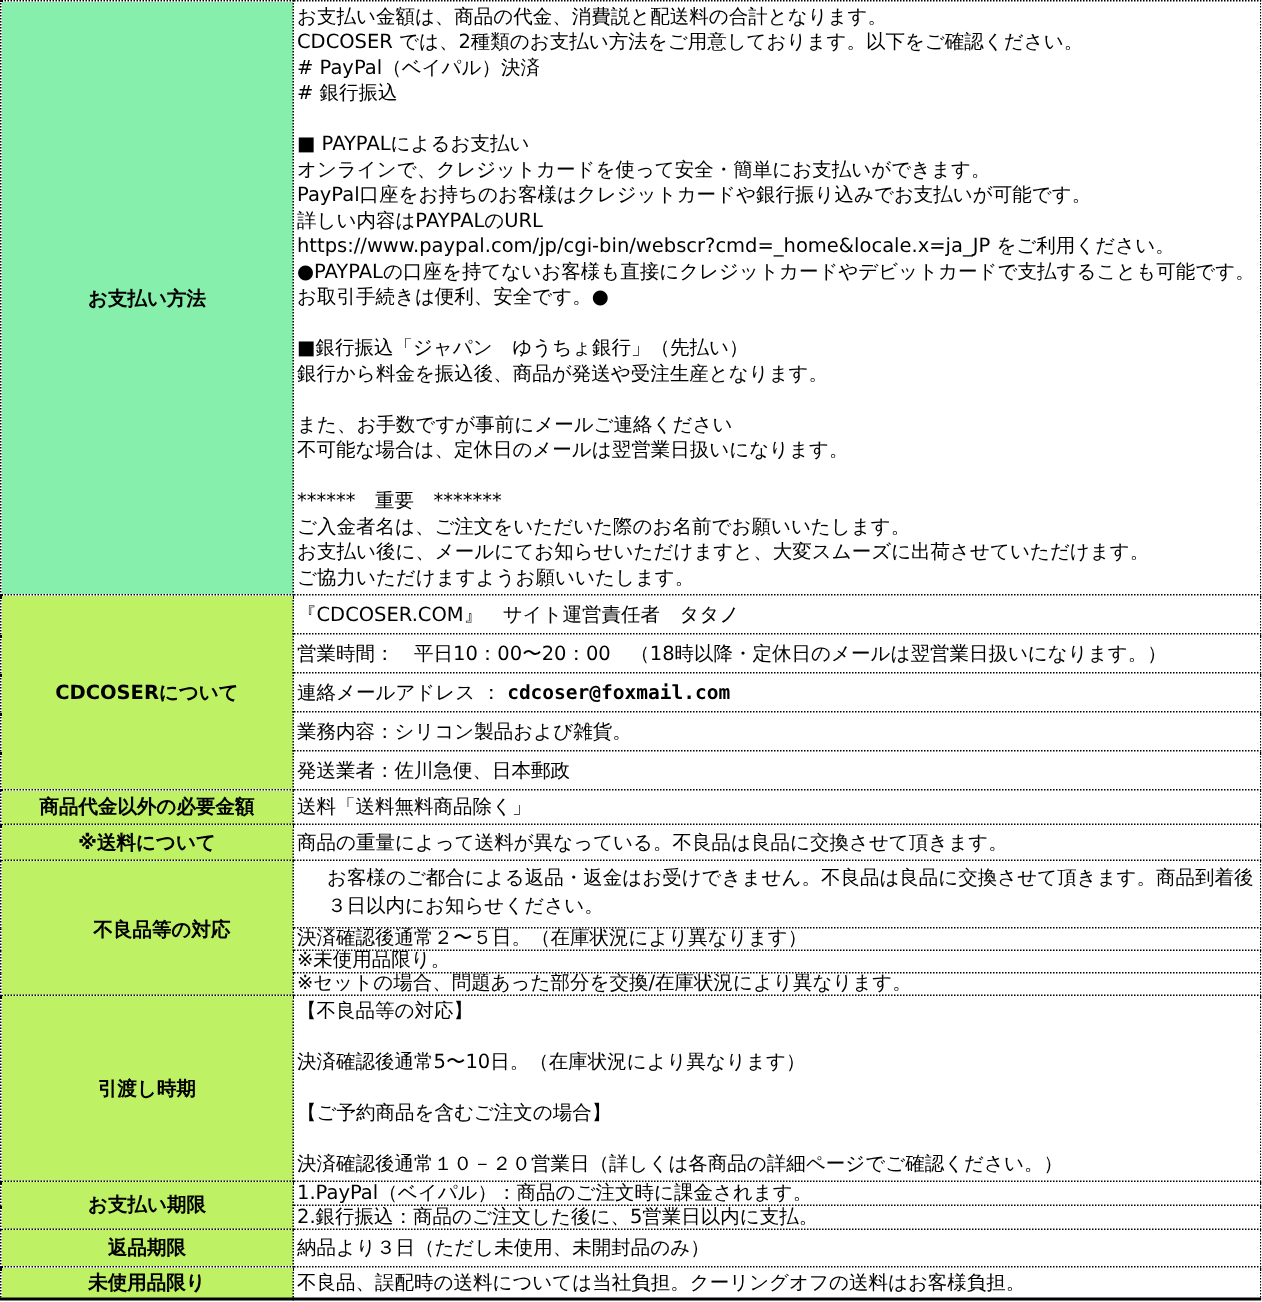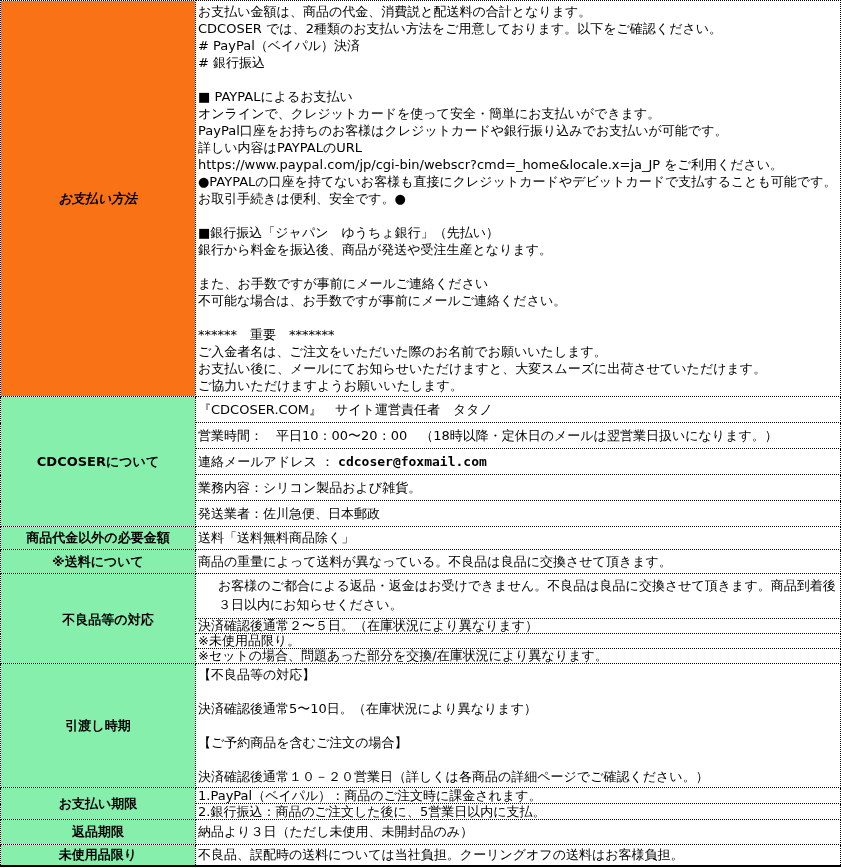--- a/index.html
+++ b/index.html
@@ -13,24 +13,24 @@
     color:#000;
     border:1px dotted #000;
     border-top:none;
     border-bottom:2px solid #000;
   }
   td{border:1px dotted #000;padding:0 2px;vertical-align:middle;overflow:hidden;overflow-wrap:anywhere;margin-top:23px;}
   td.hdr{
     width:190px;
     text-align:center;
     font-weight:bold;
-    background:#86efac;
+    background:#bef264;
     vertical-align:middle;
   }
-  td.hdr.first{background:#f97316;font-style:italic;}
+  td.hdr.first{background:#86efac;}
   td.blocktop{vertical-align:top;padding-top:2px;padding-bottom:2px;}
   .line{line-height:17px;min-height:17px;white-space:pre-wrap;}
   tr.r-about td{height:25px;}
   tr.r-fees td{height:22px;}
   tr.r-ship td{height:23px;}
   tr.r-def1 td{height:42px;line-height:19px;vertical-align:top;padding-top:2px;padding-left:22px;}
   tr.r-def1 td.hdr{vertical-align:middle;line-height:normal;}
   tr.r-defs td{height:14px;line-height:14px;}
   tr.r-pay td{height:15px;line-height:15px;}
   tr.r-ret td{height:24px;}
@@ -61,21 +61,21 @@
         <div class="line">PayPal口座をお持ちのお客様はクレジットカードや銀行振り込みでお支払いが可能です。</div>
         <div class="line">詳しい内容はPAYPALのURL</div>
         <div class="line">https://www.paypal.com/jp/cgi-bin/webscr?cmd=_home&amp;locale.x=ja_JP をご利用ください。</div>
         <div class="line">●PAYPALの口座を持てないお客様も直接にクレジットカードやデビットカードで支払することも可能です。</div>
         <div class="line">お取引手続きは便利、安全です。●</div>
         <div class="line"></div>
         <div class="line">■銀行振込「ジャパン　ゆうちょ銀行」（先払い）</div>
         <div class="line">銀行から料金を振込後、商品が発送や受注生産となります。</div>
         <div class="line"></div>
         <div class="line">また、お手数ですが事前にメールご連絡ください</div>
-        <div class="line">不可能な場合は、お手数ですが事前にメールご連絡ください。</div>
+        <div class="line">不可能な場合は、定休日のメールは翌営業日扱いになります。</div>
         <div class="line"></div>
         <div class="line">******　重要　*******</div>
         <div class="line">ご入金者名は、ご注文をいただいた際のお名前でお願いいたします。</div>
         <div class="line">お支払い後に、メールにてお知らせいただけますと、大変スムーズに出荷させていただけます。</div>
         <div class="line">ご協力いただけますようお願いいたします。</div>
       </td>
     </tr>
 
     <tr class="r-about">
       <td class="hdr" rowspan="5">CDCOSERについて</td>

